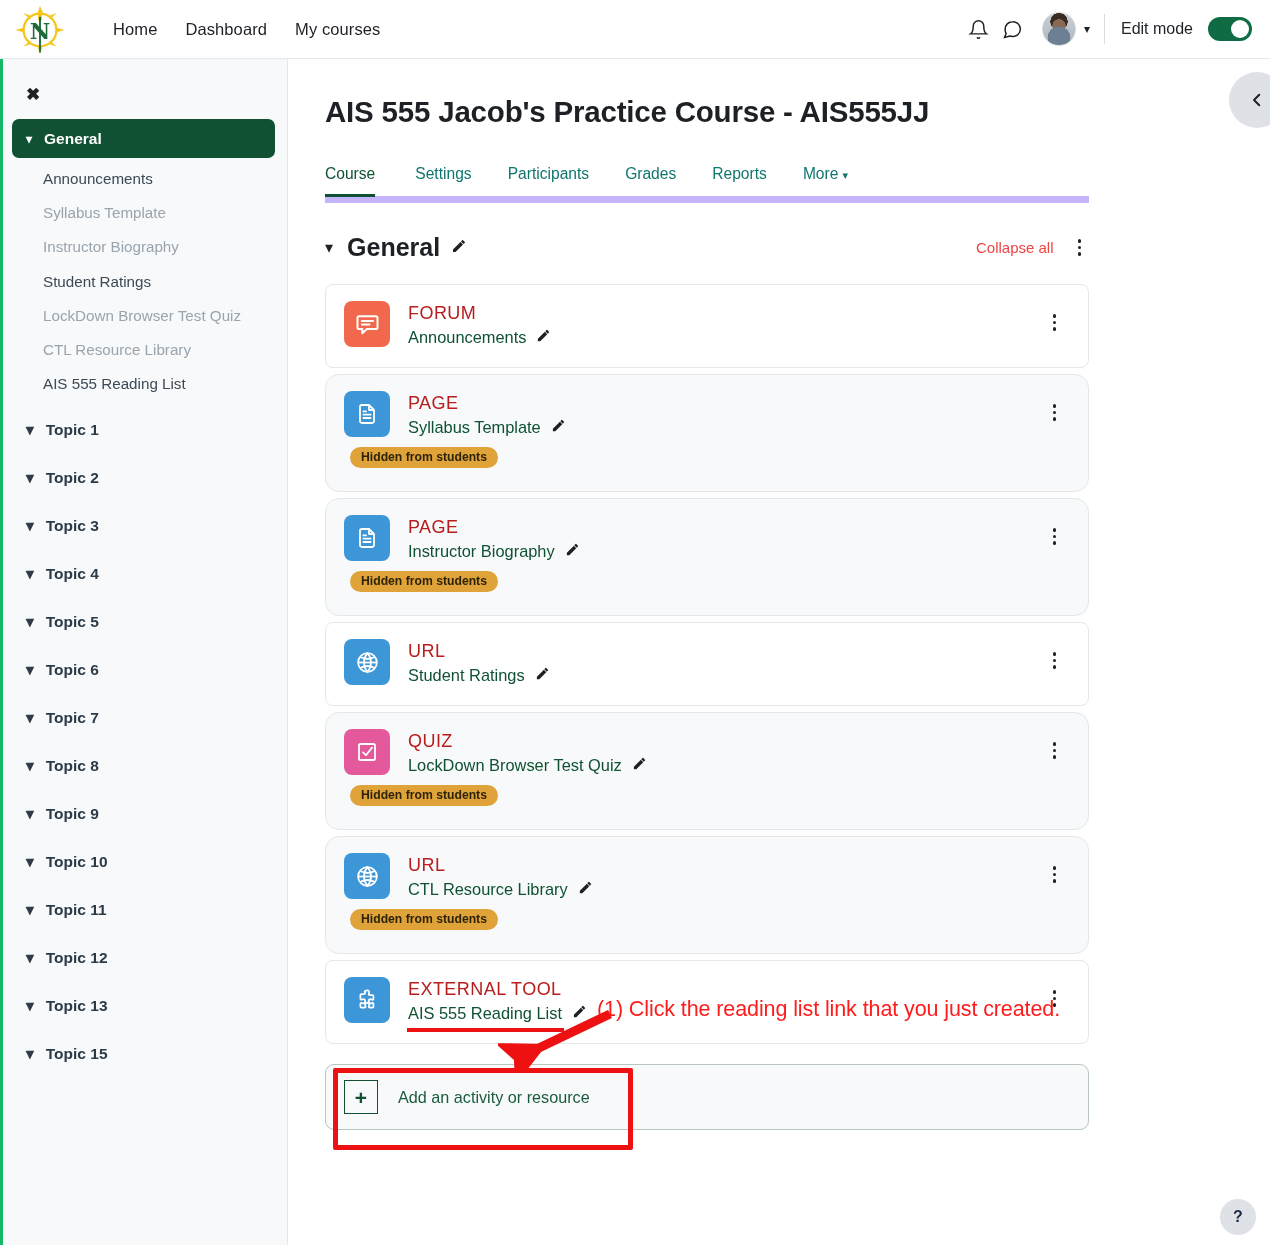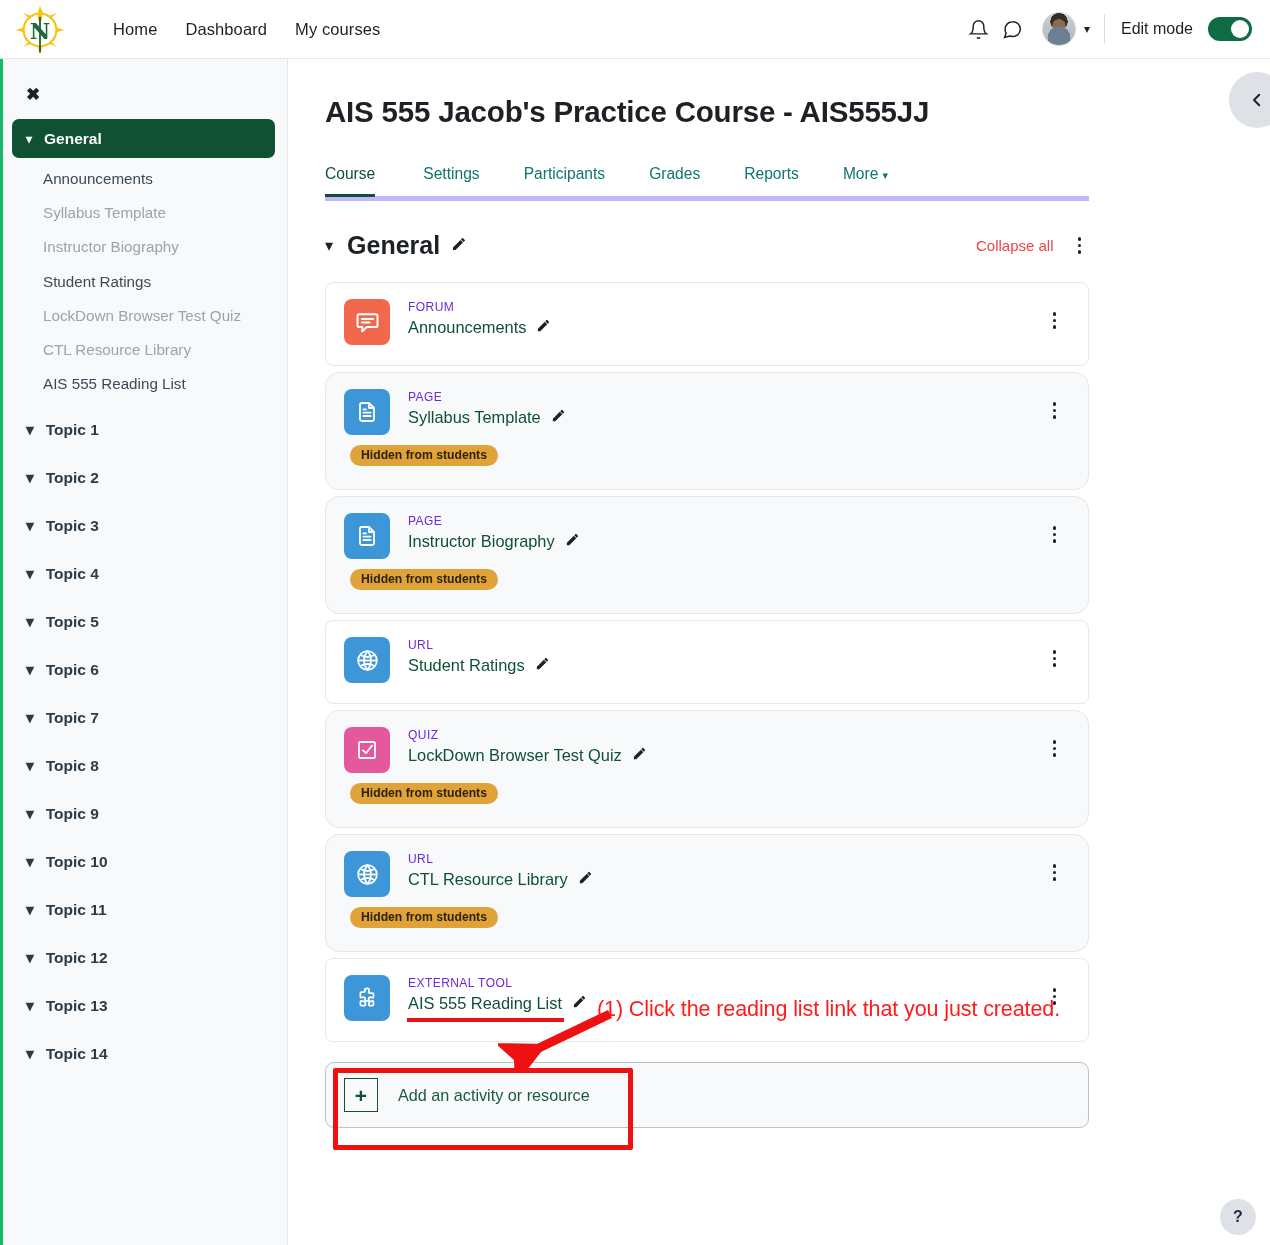--- a/index.html
+++ b/index.html
@@ -108,22 +108,22 @@
   .main {
     position: absolute; top: 59px; left: 289px; width: 844px; height: 1186px;
     background: #ffffff; padding: 36px 44px 0 36px;
     overflow: hidden;
   }
   .page-title {
     font-size: 29.5px; font-weight: 700; color: #1d2125;
     letter-spacing: -.2px; margin: 0 0 30px 0;
   }
   .tabs {
-    display: flex; align-items: flex-end; gap: 8px;
-    border-bottom: 5px solid #c4b5fd; margin-bottom: 30px;
+    display: flex; align-items: flex-end; gap: 0;
+    border-bottom: 7px solid #c4b5fd; margin-bottom: 30px;
   }
   .tab {
     font-size: 15.6px; color: #0f766e; text-decoration: none;
     padding: 6px 18px 13px 18px; position: relative; white-space: nowrap;
   }
   .tab:first-child { padding-left: 0; padding-right: 22px; }
   .tab.active { color: #0f5132; font-weight: 400; }
   .tab.active::after {
     content: ""; position: absolute; left: 0; right: 22px; bottom: -1px;
     height: 3px; background: #0f5132;
@@ -159,21 +159,21 @@
   }
   .card.dimmed { background: #f7f9fa; }
   .card.tall { min-height: 118px; border-radius: 14px; }
   .act-icon {
     width: 46px; height: 46px; border-radius: 8px; flex: 0 0 46px;
     display: flex; align-items: center; justify-content: center;
     color: #ffffff; margin-right: 18px;
   }
   .act-body { padding-top: 1px; }
   .act-type {
-    font-size: 12px; color: #6d28d9; letter-spacing: .45px;
+    font-size: 18px; color: #b91c1c; letter-spacing: .45px;
     text-transform: uppercase; line-height: 1.25; margin-bottom: 2px;
   }
   .act-name-row { display: flex; align-items: center; gap: 10px; }
   .act-name {
     font-size: 16.4px; color: #0f5132; text-decoration: none;
     line-height: 1.3;
   }
   .act-name.underlined { position: relative; }
   .act-name.underlined::after {
     content: ""; position: absolute; left: -1px; right: -2px; bottom: -8px;
@@ -341,21 +341,21 @@
   <div class="topic-head">
     <span class="caret">▾</span>
     <span>Topic 12</span>
   </div>
   <div class="topic-head">
     <span class="caret">▾</span>
     <span>Topic 13</span>
   </div>
   <div class="topic-head">
     <span class="caret">▾</span>
-    <span>Topic 14</span>
+    <span>Topic 15</span>
   </div>
 </aside>
 
 <button class="drawer-toggle" aria-label="Close block drawer">
   <svg width="18" height="18" viewBox="0 0 24 24" fill="none" stroke="currentColor" stroke-width="2.6" stroke-linecap="round" stroke-linejoin="round">
       <polyline points="15 5 8 12 15 19"></polyline>
     </svg>
 </button>
 
 <main class="main">

